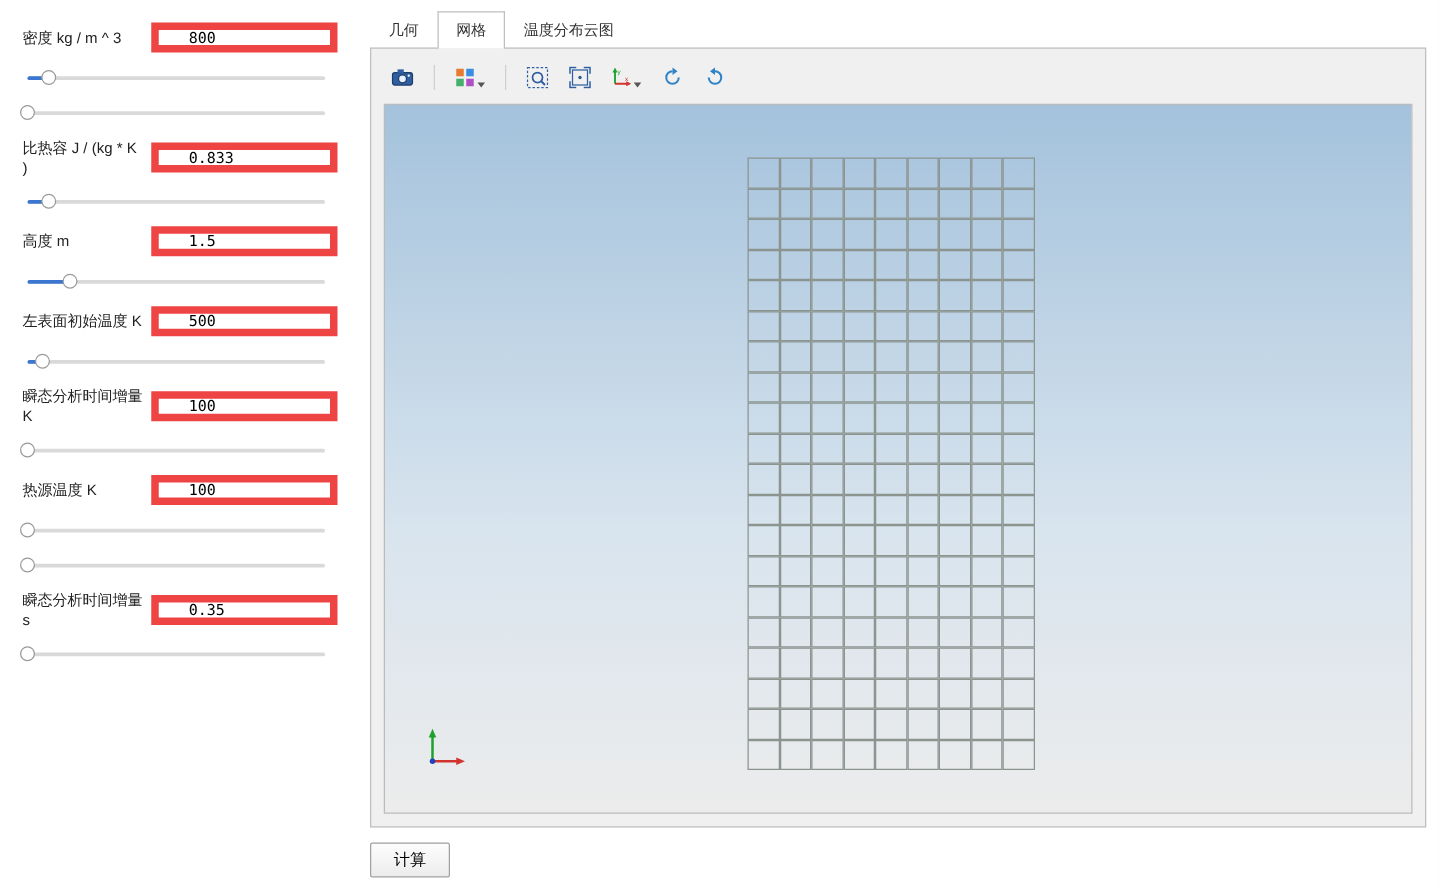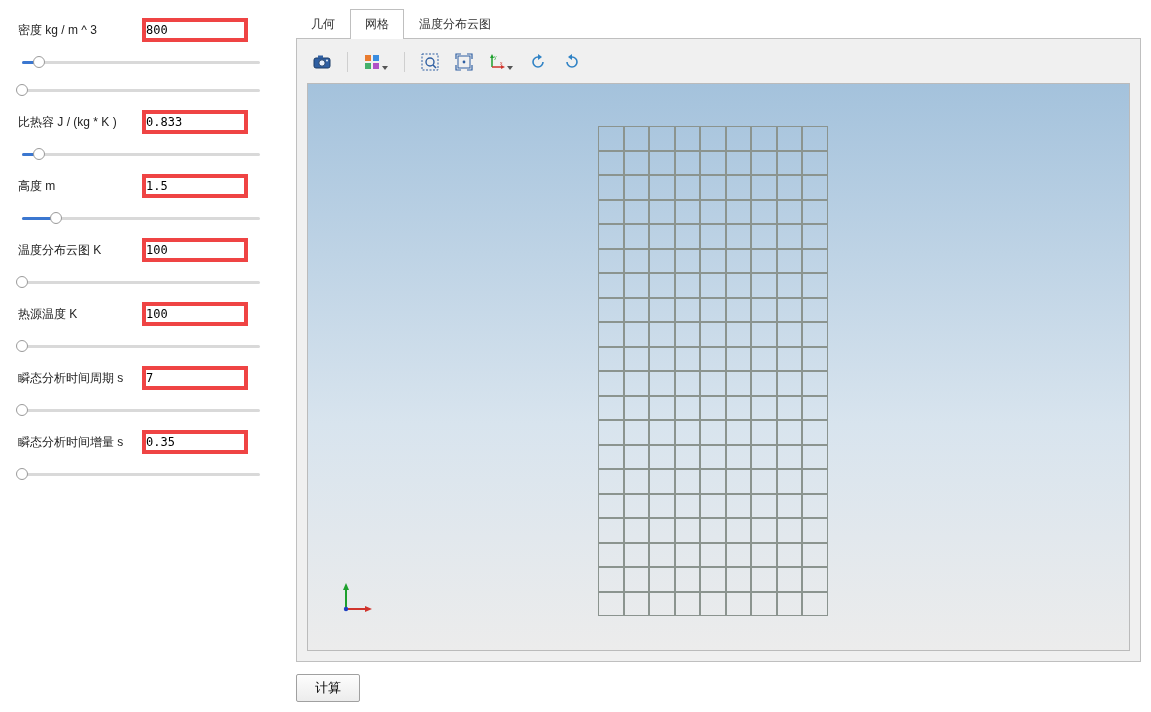--- a/index.html
+++ b/index.html
@@ -29,27 +29,27 @@
   display: flex;
   align-items: center;
   gap: 6px;
 }
 .param-label {
   width: 118px;
   font-size: 12px;
   color: #222;
 }
 .param-input {
-  width: 106px;
+  width: 149px;
   height: 24px;
-  border: 4px solid #ef4444;
+  border: 6px solid #ef4444;
   background: #fff;
   font-family: monospace;
   font-size: 12px;
-  padding: 0 0;
+  padding: 0 24px;
   outline: none;
 }
 .slider-wrap {
   position: relative;
   width: 246px;
   height: 16px;
 }
 .slider-track {
   position: absolute;
   top: 7px;
@@ -220,45 +220,52 @@
         <input class="param-input" type="text" value="1.5" style="">
       </div>
       <div class="slider-wrap">
         <div class="slider-track"></div>
         <div class="slider-fill" style="width: 14%;"></div>
         <div class="slider-thumb" style="left: calc(14% + 4px);"></div>
       </div>
     </div>
     <div class="param-group">
       <div class="param-row">
-        <span class="param-label">温度分布云图 K</span>
+        <span class="param-label">左表面初始温度 K</span>
+        <input class="param-input" type="text" value="500" style="">
+      </div>
+      <div class="slider-wrap">
+        <div class="slider-track"></div>
+        <div class="slider-fill" style="width: 5%;"></div>
+        <div class="slider-thumb" style="left: calc(5% + 4px);"></div>
+      </div>
+    </div>
+    <div class="param-group">
+      <div class="param-row">
+        <span class="param-label">瞬态分析时间增量 K</span>
         <input class="param-input" type="text" value="100" style="">
       </div>
       <div class="slider-wrap">
         <div class="slider-track"></div>
         <div class="slider-fill" style="width: 0%;"></div>
         <div class="slider-thumb" style="left: calc(0% + 4px);"></div>
       </div>
     </div>
     <div class="param-group">
       <div class="param-row">
         <span class="param-label">热源温度  K</span>
         <input class="param-input" type="text" value="100" style="">
       </div>
       <div class="slider-wrap">
         <div class="slider-track"></div>
         <div class="slider-fill" style="width: 0%;"></div>
         <div class="slider-thumb" style="left: calc(0% + 4px);"></div>
       </div>
     </div>
     <div class="param-group">
-      <div class="param-row">
-        <span class="param-label">瞬态分析时间周期 s</span>
-        <input class="param-input" type="text" value="7" style="">
-      </div>
       <div class="slider-wrap">
         <div class="slider-track"></div>
         <div class="slider-fill" style="width: 0%;"></div>
         <div class="slider-thumb" style="left: calc(0% + 4px);"></div>
       </div>
     </div>
     <div class="param-group">
       <div class="param-row">
         <span class="param-label">瞬态分析时间增量 s</span>
         <input class="param-input" type="text" value="0.35" style="">

